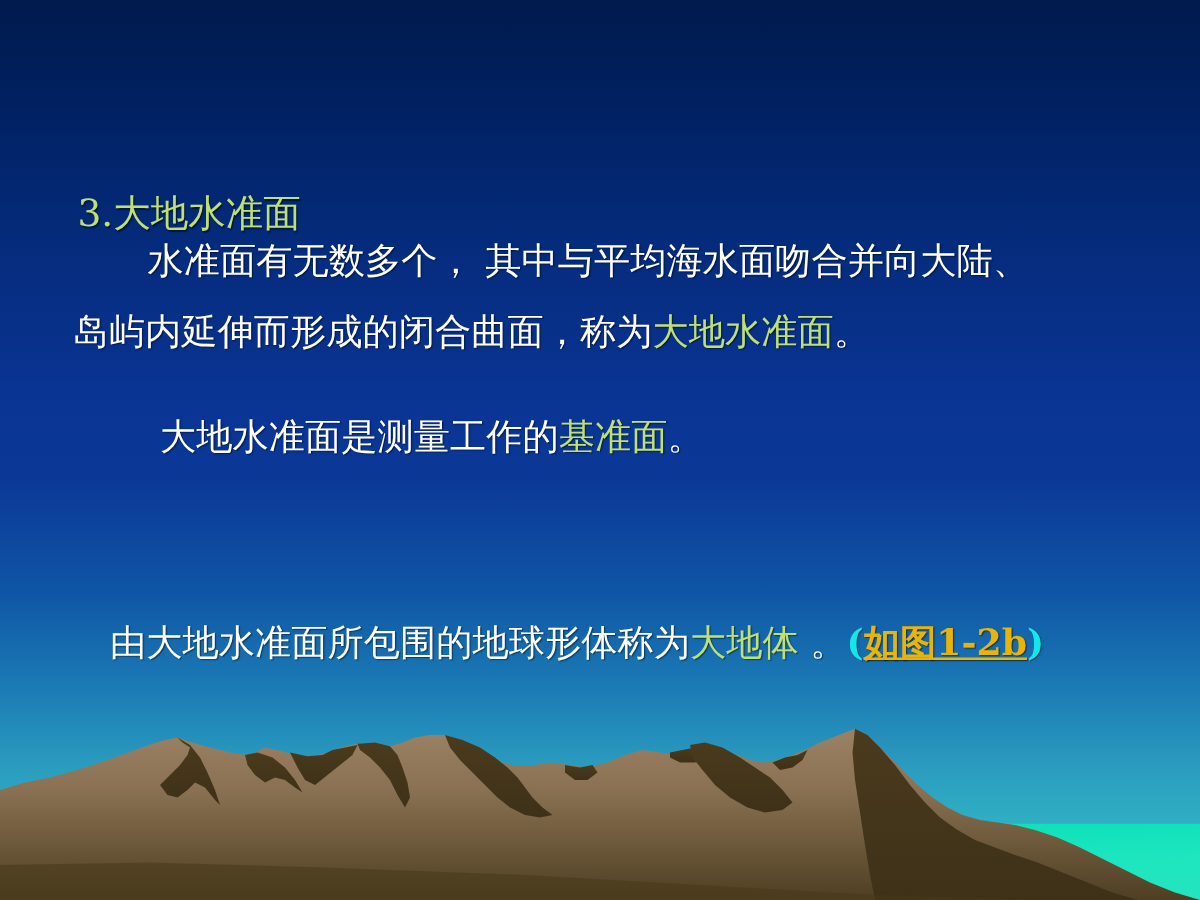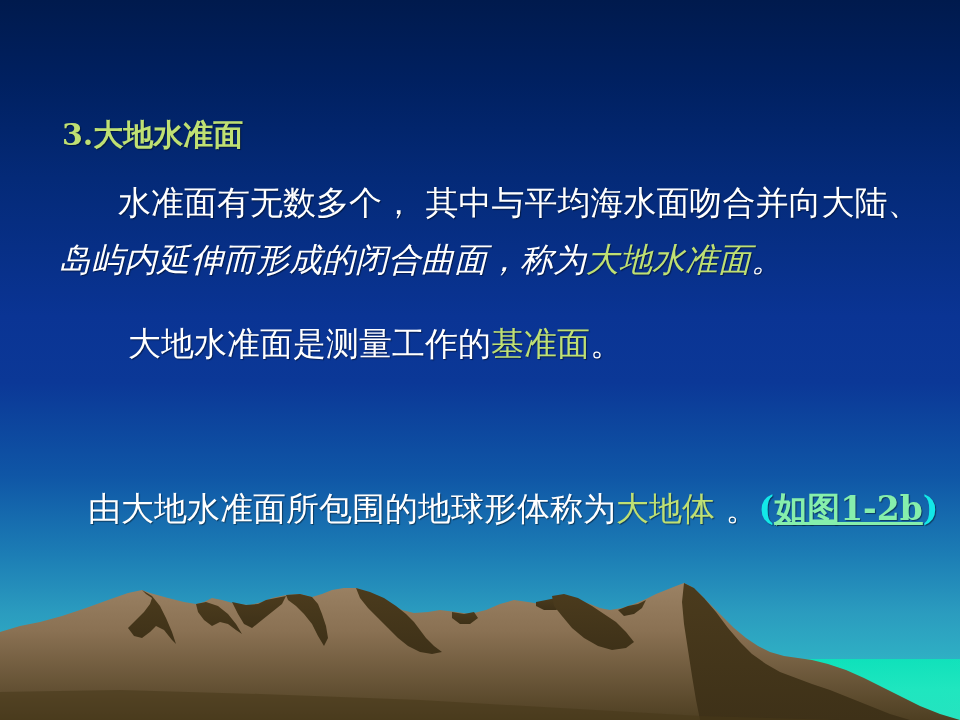--- a/index.html
+++ b/index.html
@@ -82,50 +82,52 @@
     white-space: nowrap;
     line-height: 1;
     letter-spacing: 0px;
     text-shadow: 1px 1px 1px rgba(0,0,0,0.45);
   }
 
   
   .heading {
     color: #bfe073;
     font-size: 30px;
-    font-weight: bold;
+    font-weight: normal;
+    margin-top: 37px;
   }
   .heading .num {
     color: #bfe073;
     font-family: "DejaVu Serif", "Liberation Serif", serif;
   }
 
   
   .body-line {
     color: #ffffff;
-    font-size: 33px;
+    font-size: 29px;
+    margin-top: 8px;
   }
   .hl-green {
     color: #bfe073;
   }
   .link {
-    color: #86efac;
+    color: #eab308;
     font-weight: bold;
     text-decoration: underline;
     cursor: pointer;
   }
   .link-paren {
     color: #13e8e8;
     font-weight: bold;
   }
 
   
   #h3       { left: 62px;  top: 120px; }
   #p1a      { left: 118px; top: 186px; }
-  #p1b      { left: 58px;  top: 243px; font-style: italic; }
+  #p1b      { left: 58px;  top: 243px; }
   #p2       { left: 128px; top: 327px; text-align: center; }
   #h4       { left: 62px;  top: 404px; }
   #p3       { left: 88px;  top: 492px; }
 </style>
 </head>
 <body>
 
 <div id="slide">
 
   <div class="bg-sky"></div>

